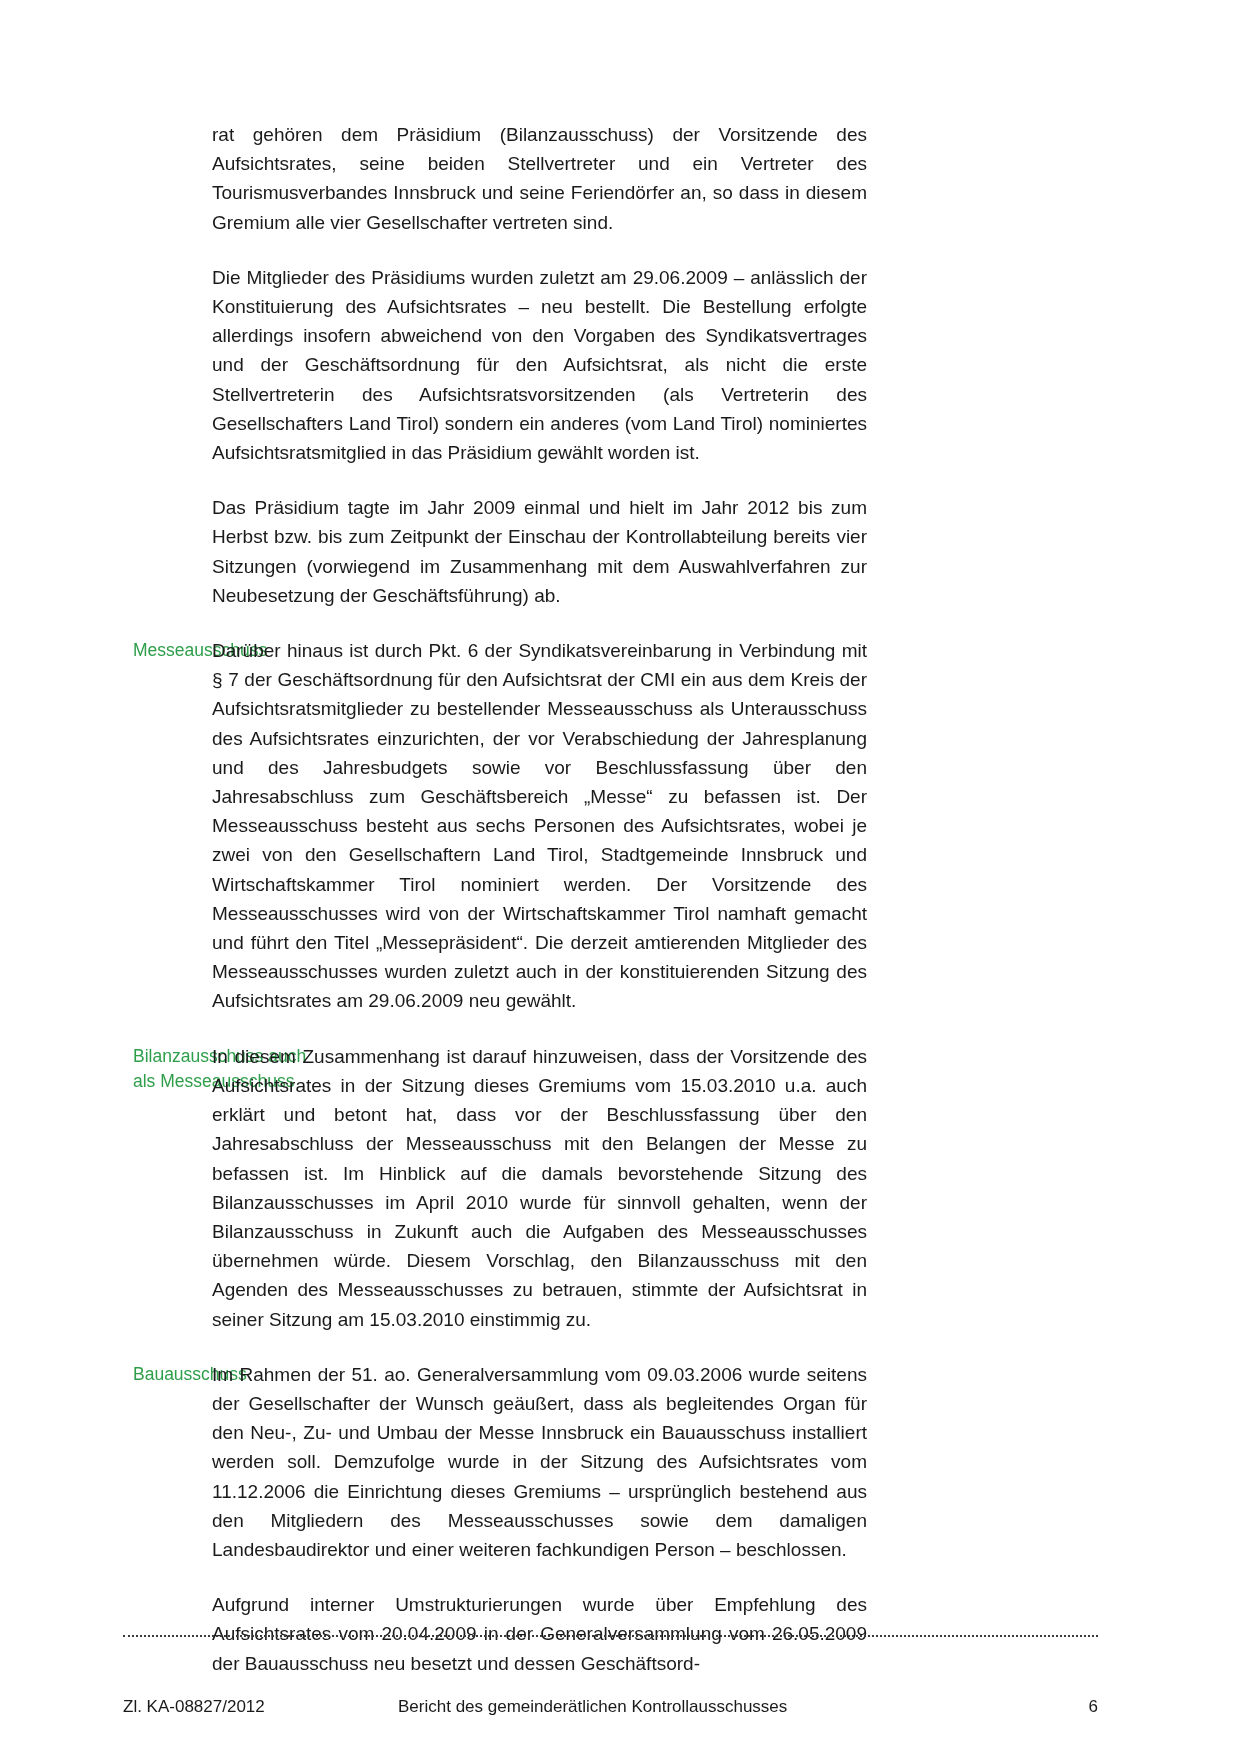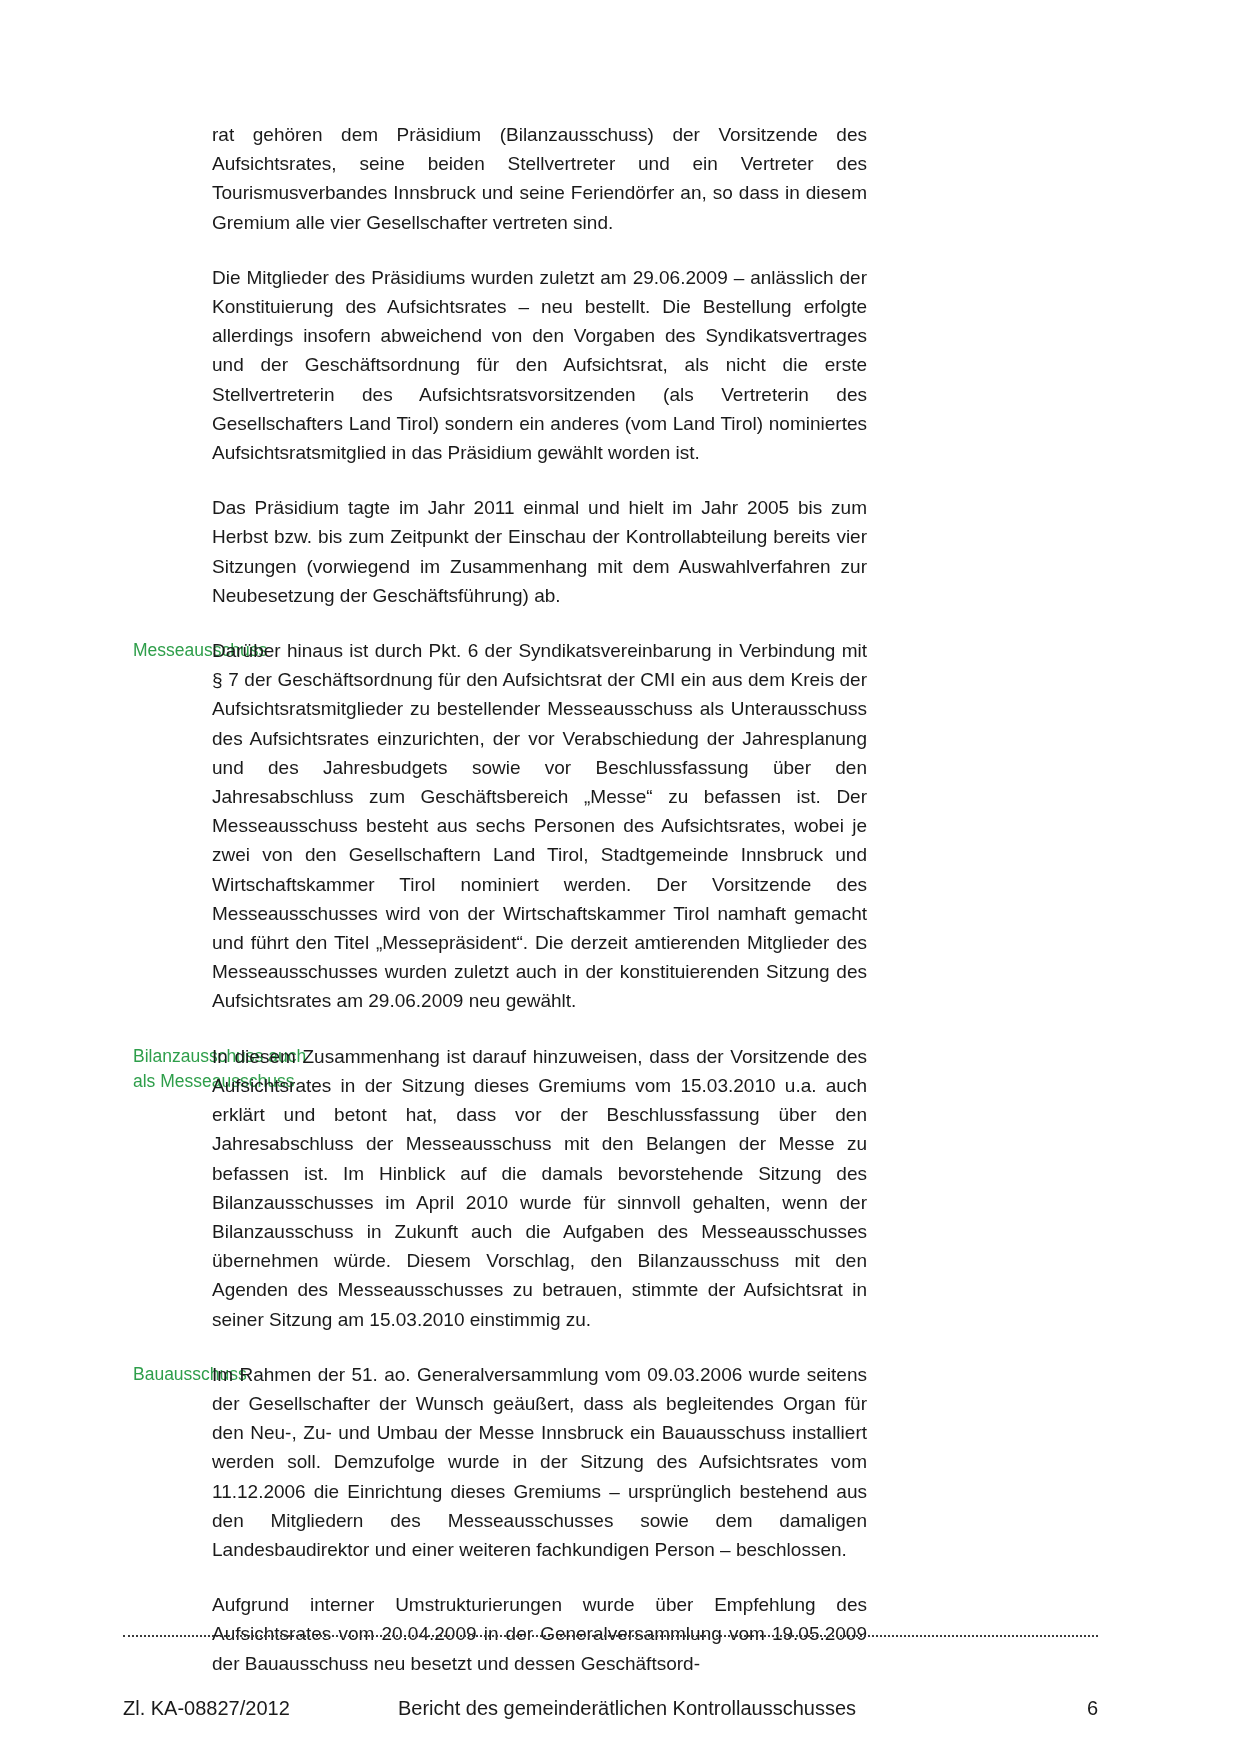--- a/index.html
+++ b/index.html
@@ -79,21 +79,21 @@
     width: 975px;
     border-top: 2px dotted #3a3a3a;
   }
   .footer-row {
     position: absolute;
     left: 123px;
     top: 14px;
     width: 975px;
     display: flex;
     align-items: baseline;
-    font-size: 20px;
+    font-size: 17px;
     color: #1a1a1a;
     justify-content: center;
   }
   .footer-left {
     flex: 0 0 275px;
   }
   .footer-center {
     flex: 1 1 auto;
     text-align: left;
     margin-top: 48px;
@@ -108,21 +108,21 @@
 
 <div class="page">
 
   <div class="content">
 
     <div class="block">
       <div class="margin-note"></div>
       <div class="body-col">
         <p class="para">rat gehören dem Präsidium (Bilanzausschuss) der Vorsitzende des Aufsichtsrates, seine beiden Stellvertreter und ein Vertreter des Tourismusverbandes Innsbruck und seine Feriendörfer an, so dass in diesem Gremium alle vier Gesellschafter vertreten sind.</p>
         <p class="para">Die Mitglieder des Präsidiums wurden zuletzt am 29.06.2009 – anlässlich der Konstituierung des Aufsichtsrates – neu bestellt. Die Bestellung erfolgte allerdings insofern abweichend von den Vorgaben des Syndikatsvertrages und der Geschäftsordnung für den Aufsichtsrat, als nicht die erste Stellvertreterin des Aufsichtsratsvorsitzenden (als Vertreterin des Gesellschafters Land Tirol) sondern ein anderes (vom Land Tirol) nominiertes Aufsichtsratsmitglied in das Präsidium gewählt worden ist.</p>
-        <p class="para">Das Präsidium tagte im Jahr 2011 einmal und hielt im Jahr 2005 bis zum Herbst bzw. bis zum Zeitpunkt der Einschau der Kontrollabteilung bereits vier Sitzungen (vorwiegend im Zusammenhang mit dem Auswahlverfahren zur Neubesetzung der Geschäftsführung) ab.</p>
+        <p class="para">Das Präsidium tagte im Jahr 2009 einmal und hielt im Jahr 2012 bis zum Herbst bzw. bis zum Zeitpunkt der Einschau der Kontrollabteilung bereits vier Sitzungen (vorwiegend im Zusammenhang mit dem Auswahlverfahren zur Neubesetzung der Geschäftsführung) ab.</p>
       </div>
     </div>
 
     <div class="block">
       <div class="margin-note">
         <span class="note-line">Messeausschuss</span>
       </div>
       <div class="body-col">
         <p class="para">Darüber hinaus ist durch Pkt. 6 der Syndikatsvereinbarung in Verbindung mit § 7 der Geschäftsordnung für den Aufsichtsrat der CMI ein aus dem Kreis der Aufsichtsratsmitglieder zu bestellender Messeausschuss als Unterausschuss des Aufsichtsrates einzurichten, der vor Verabschiedung der Jahresplanung und des Jahresbudgets sowie vor Beschlussfassung über den Jahresabschluss zum Geschäftsbereich „Messe“ zu befassen ist. Der Messeausschuss besteht aus sechs Personen des Aufsichtsrates, wobei je zwei von den Gesellschaftern Land Tirol, Stadtgemeinde Innsbruck und Wirtschaftskammer Tirol nominiert werden. Der Vorsitzende des Messeausschusses wird von der Wirtschaftskammer Tirol namhaft gemacht und führt den Titel „Messepräsident“. Die derzeit amtierenden Mitglieder des Messeausschusses wurden zuletzt auch in der konstituierenden Sitzung des Aufsichtsrates am 29.06.2009 neu gewählt.</p>
       </div>
@@ -137,21 +137,21 @@
         <p class="para">In diesem Zusammenhang ist darauf hinzuweisen, dass der Vorsitzende des Aufsichtsrates in der Sitzung dieses Gremiums vom 15.03.2010 u.a. auch erklärt und betont hat, dass vor der Beschlussfassung über den Jahresabschluss der Messeausschuss mit den Belangen der Messe zu befassen ist. Im Hinblick auf die damals bevorstehende Sitzung des Bilanzausschusses im April 2010 wurde für sinnvoll gehalten, wenn der Bilanzausschuss in Zukunft auch die Aufgaben des Messeausschusses übernehmen würde. Diesem Vorschlag, den Bilanzausschuss mit den Agenden des Messeausschusses zu betrauen, stimmte der Aufsichtsrat in seiner Sitzung am 15.03.2010 einstimmig zu.</p>
       </div>
     </div>
 
     <div class="block">
       <div class="margin-note">
         <span class="note-line">Bauausschuss</span>
       </div>
       <div class="body-col">
         <p class="para">Im Rahmen der 51. ao. Generalversammlung vom 09.03.2006 wurde seitens der Gesellschafter der Wunsch geäußert, dass als begleitendes Organ für den Neu-, Zu- und Umbau der Messe Innsbruck ein Bauausschuss installiert werden soll. Demzufolge wurde in der Sitzung des Aufsichtsrates vom 11.12.2006 die Einrichtung dieses Gremiums – ursprünglich bestehend aus den Mitgliedern des Messeausschusses sowie dem damaligen Landesbaudirektor und einer weiteren fachkundigen Person – beschlossen.</p>
-        <p class="para">Aufgrund interner Umstrukturierungen wurde über Empfehlung des Aufsichtsrates vom 20.04.2009 in der Generalversammlung vom 19.05.2009 der Bauausschuss neu besetzt und dessen Geschäftsord-</p>
+        <p class="para">Aufgrund interner Umstrukturierungen wurde über Empfehlung des Aufsichtsrates vom 20.04.2009 in der Generalversammlung vom 26.05.2009 der Bauausschuss neu besetzt und dessen Geschäftsord-</p>
       </div>
     </div>
 
   </div>
 
   <div class="footer">
     <div class="footer-rule"></div>
     <div class="footer-row">
       <span class="footer-left">Zl. KA-08827/2012</span>
       <span class="footer-center">Bericht des gemeinderätlichen Kontrollausschusses</span>

